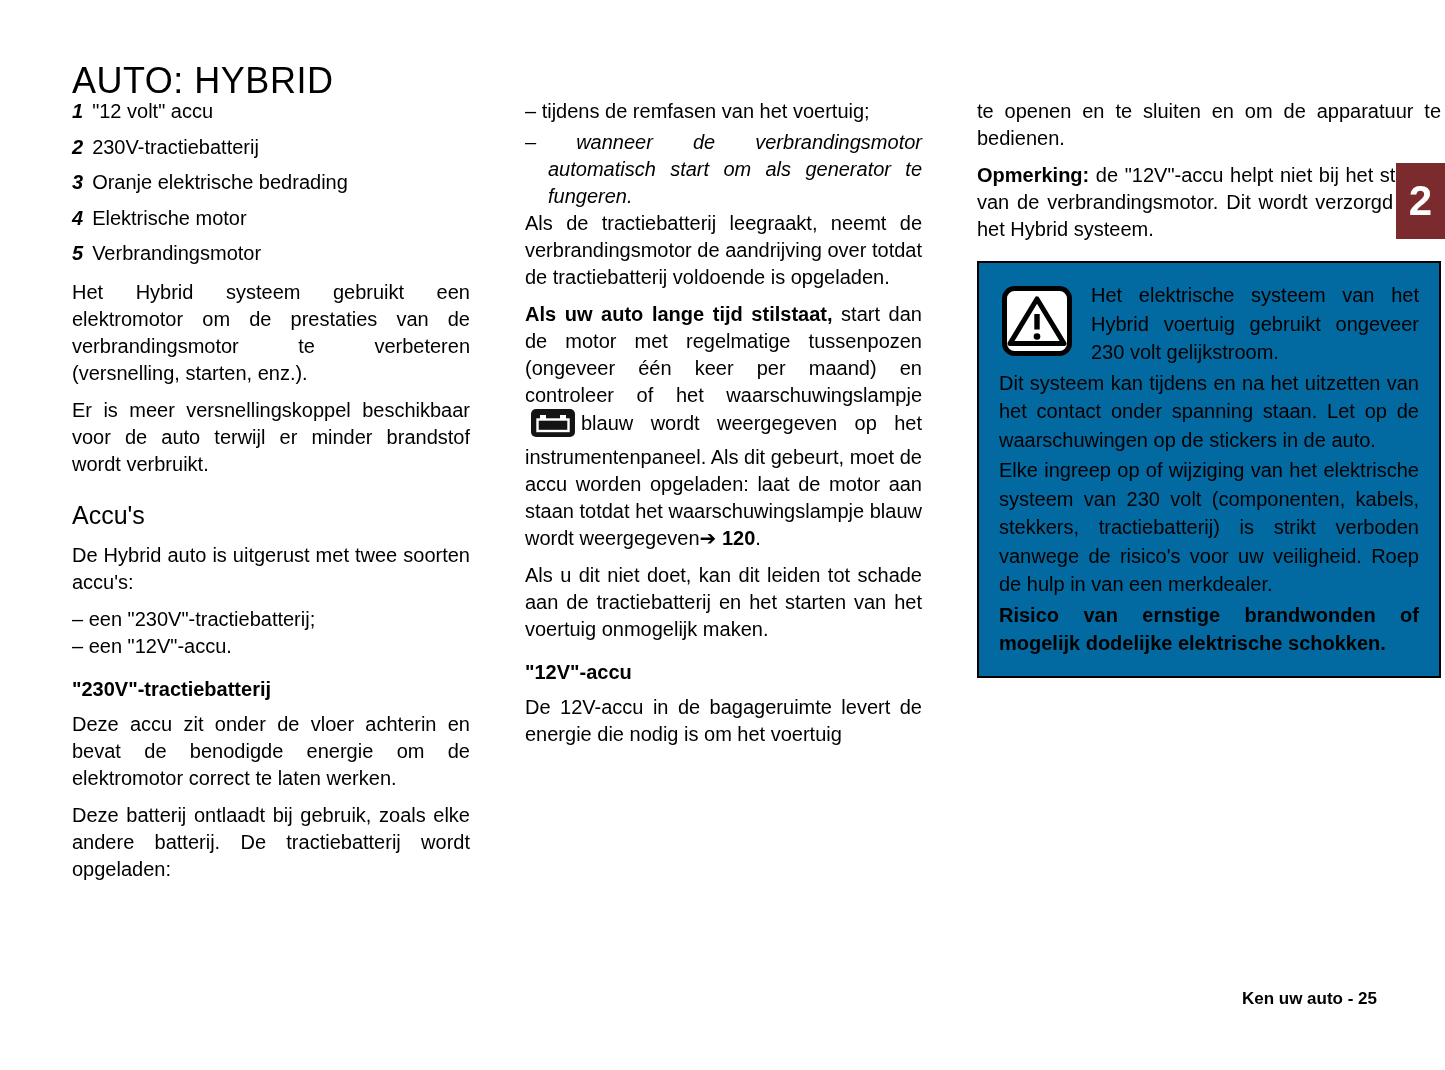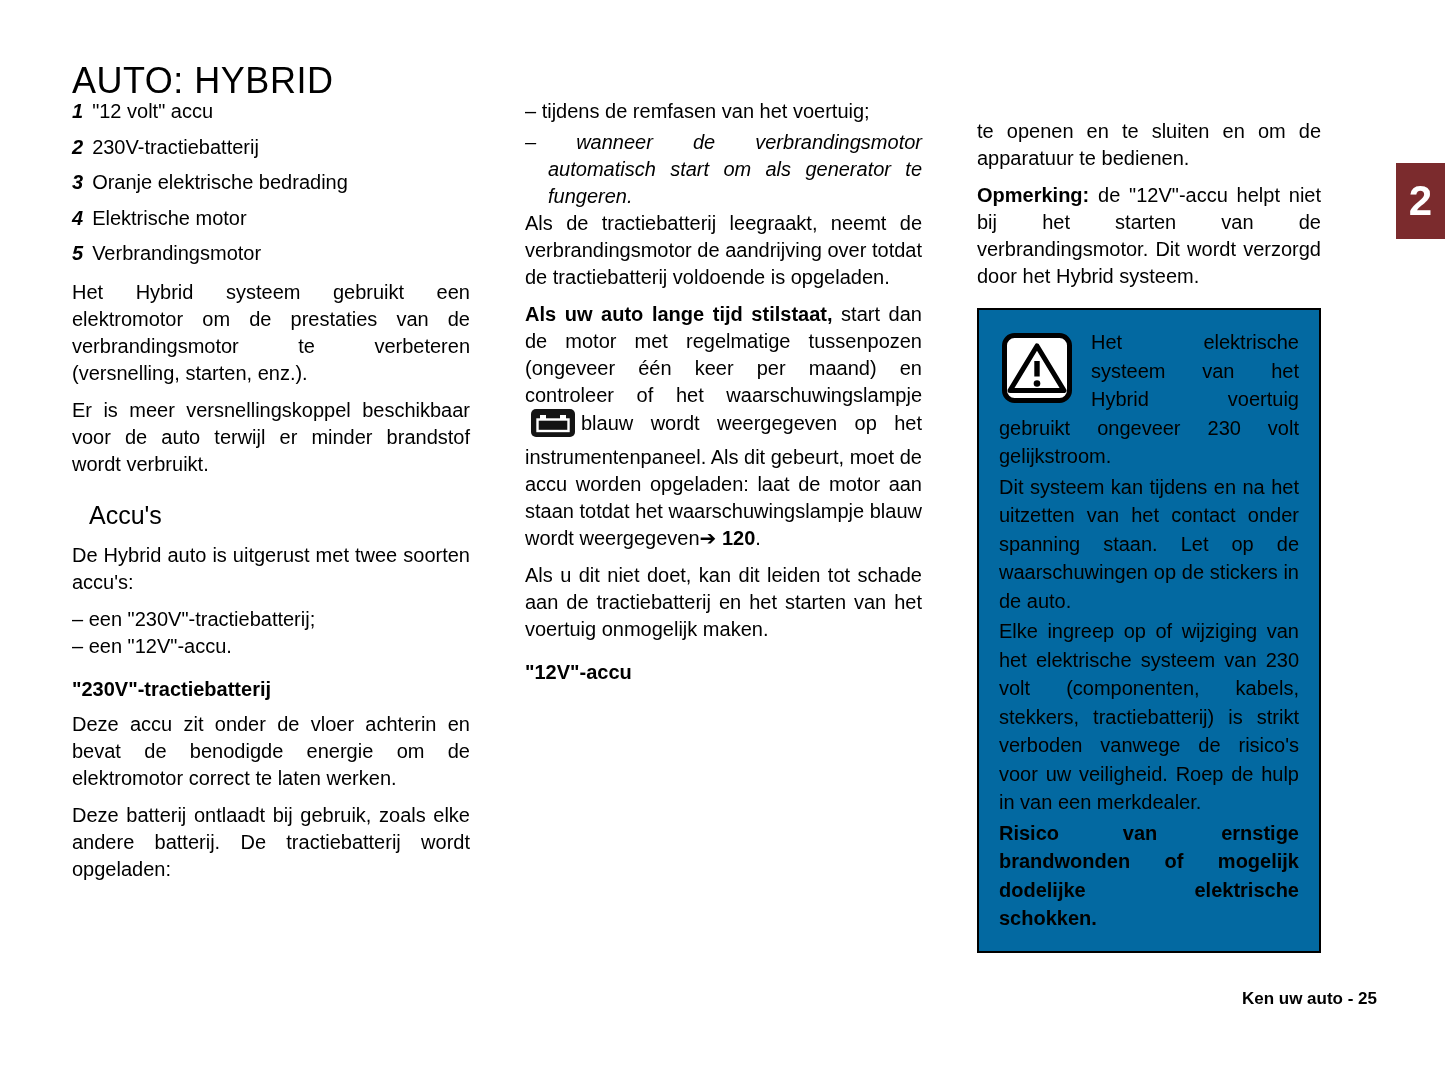--- a/index.html
+++ b/index.html
@@ -12,29 +12,29 @@
   .page-title{
     position:absolute;left:72px;top:36px;
     font-size:36px;font-weight:500;letter-spacing:0.5px;
   }
   .col{
     position:absolute;top:98px;
     font-size:20px;line-height:27px;text-align:justify;
   }
   .col1{left:72px;width:398px;}
   .col2{left:525px;width:397px;}
-  .col3{left:977px;width:344px;margin-top:20px;}
+  .col3{left:977px;width:464px;}
   .num-item{margin-bottom:8.5px;text-align:left;}
   .num-item .num{font-style:italic;font-weight:bold;margin-right:9px;}
   .para{margin:0 0 10px 0;}
   .bullet{padding-left:23px;text-indent:-23px;margin:0;}
   .bullet-group{margin:0 0 10px 0;}
   .section-heading{
     font-size:25px;line-height:30px;font-weight:400;
-    margin:22px 0 12px 17px;text-align:left;
+    margin:22px 0 12px 0;text-align:left;
   }
   .sub-heading{
     font-size:20px;font-weight:bold;margin:16px 0 8px 0;text-align:left;
   }
   .battery-icon{display:inline-block;vertical-align:-7px;margin:0 6px;}
   .page-ref{font-weight:bold;white-space:nowrap;}
   .warning-box{
     margin-top:18px;
     background:#0369a1;
     border:2px solid #000;
@@ -106,20 +106,21 @@
     <p class="para"><b>Als uw auto lange tijd stilstaat,</b><span> start dan de motor met regelmatige tussenpozen (ongeveer één keer per maand) en controleer of het waarschuwingslampje</span><span class="battery-icon"><svg width="44" height="28" viewBox="0 0 44 28" aria-hidden="true">
             <rect x="0" y="0" width="44" height="28" rx="5" fill="#141414"></rect>
             <rect x="9" y="6" width="6" height="4" fill="#ffffff"></rect>
             <rect x="29" y="6" width="6" height="4" fill="#ffffff"></rect>
             <rect x="6.5" y="10.5" width="31" height="11.5" fill="none" stroke="#ffffff" stroke-width="2.4"></rect>
           </svg></span><span>blauw wordt weergegeven op het instrumentenpaneel. Als dit gebeurt, moet de accu worden opgeladen: laat de motor aan staan totdat het waarschuwingslampje blauw wordt weergegeven</span><span class="page-ref"><span>➔</span> <span>120</span></span><span>.</span></p>
 
     <p class="para">Als u dit niet doet, kan dit leiden tot schade aan de tractiebatterij en het starten van het voertuig onmogelijk maken.</p>
 
     <h3 class="sub-heading">"12V"-accu</h3>
+    <p class="para">De 12V-accu in de bagageruimte levert de energie die nodig is om het voertuig</p>
   </div>
 
   <div class="col col3">
     <p class="para">te openen en te sluiten en om de apparatuur te bedienen.</p>
     <p class="para"><b>Opmerking:</b><span> de "12V"-accu helpt niet bij het starten van de verbrandingsmotor. Dit wordt verzorgd door het Hybrid systeem.</span></p>
 
     <div class="warning-box">
       <span class="warning-icon">
         <svg width="72" height="72" viewBox="0 0 72 72" aria-hidden="true">
           <rect x="3.5" y="3.5" width="65" height="65" rx="10" fill="#ffffff" stroke="#000000" stroke-width="5"></rect>

